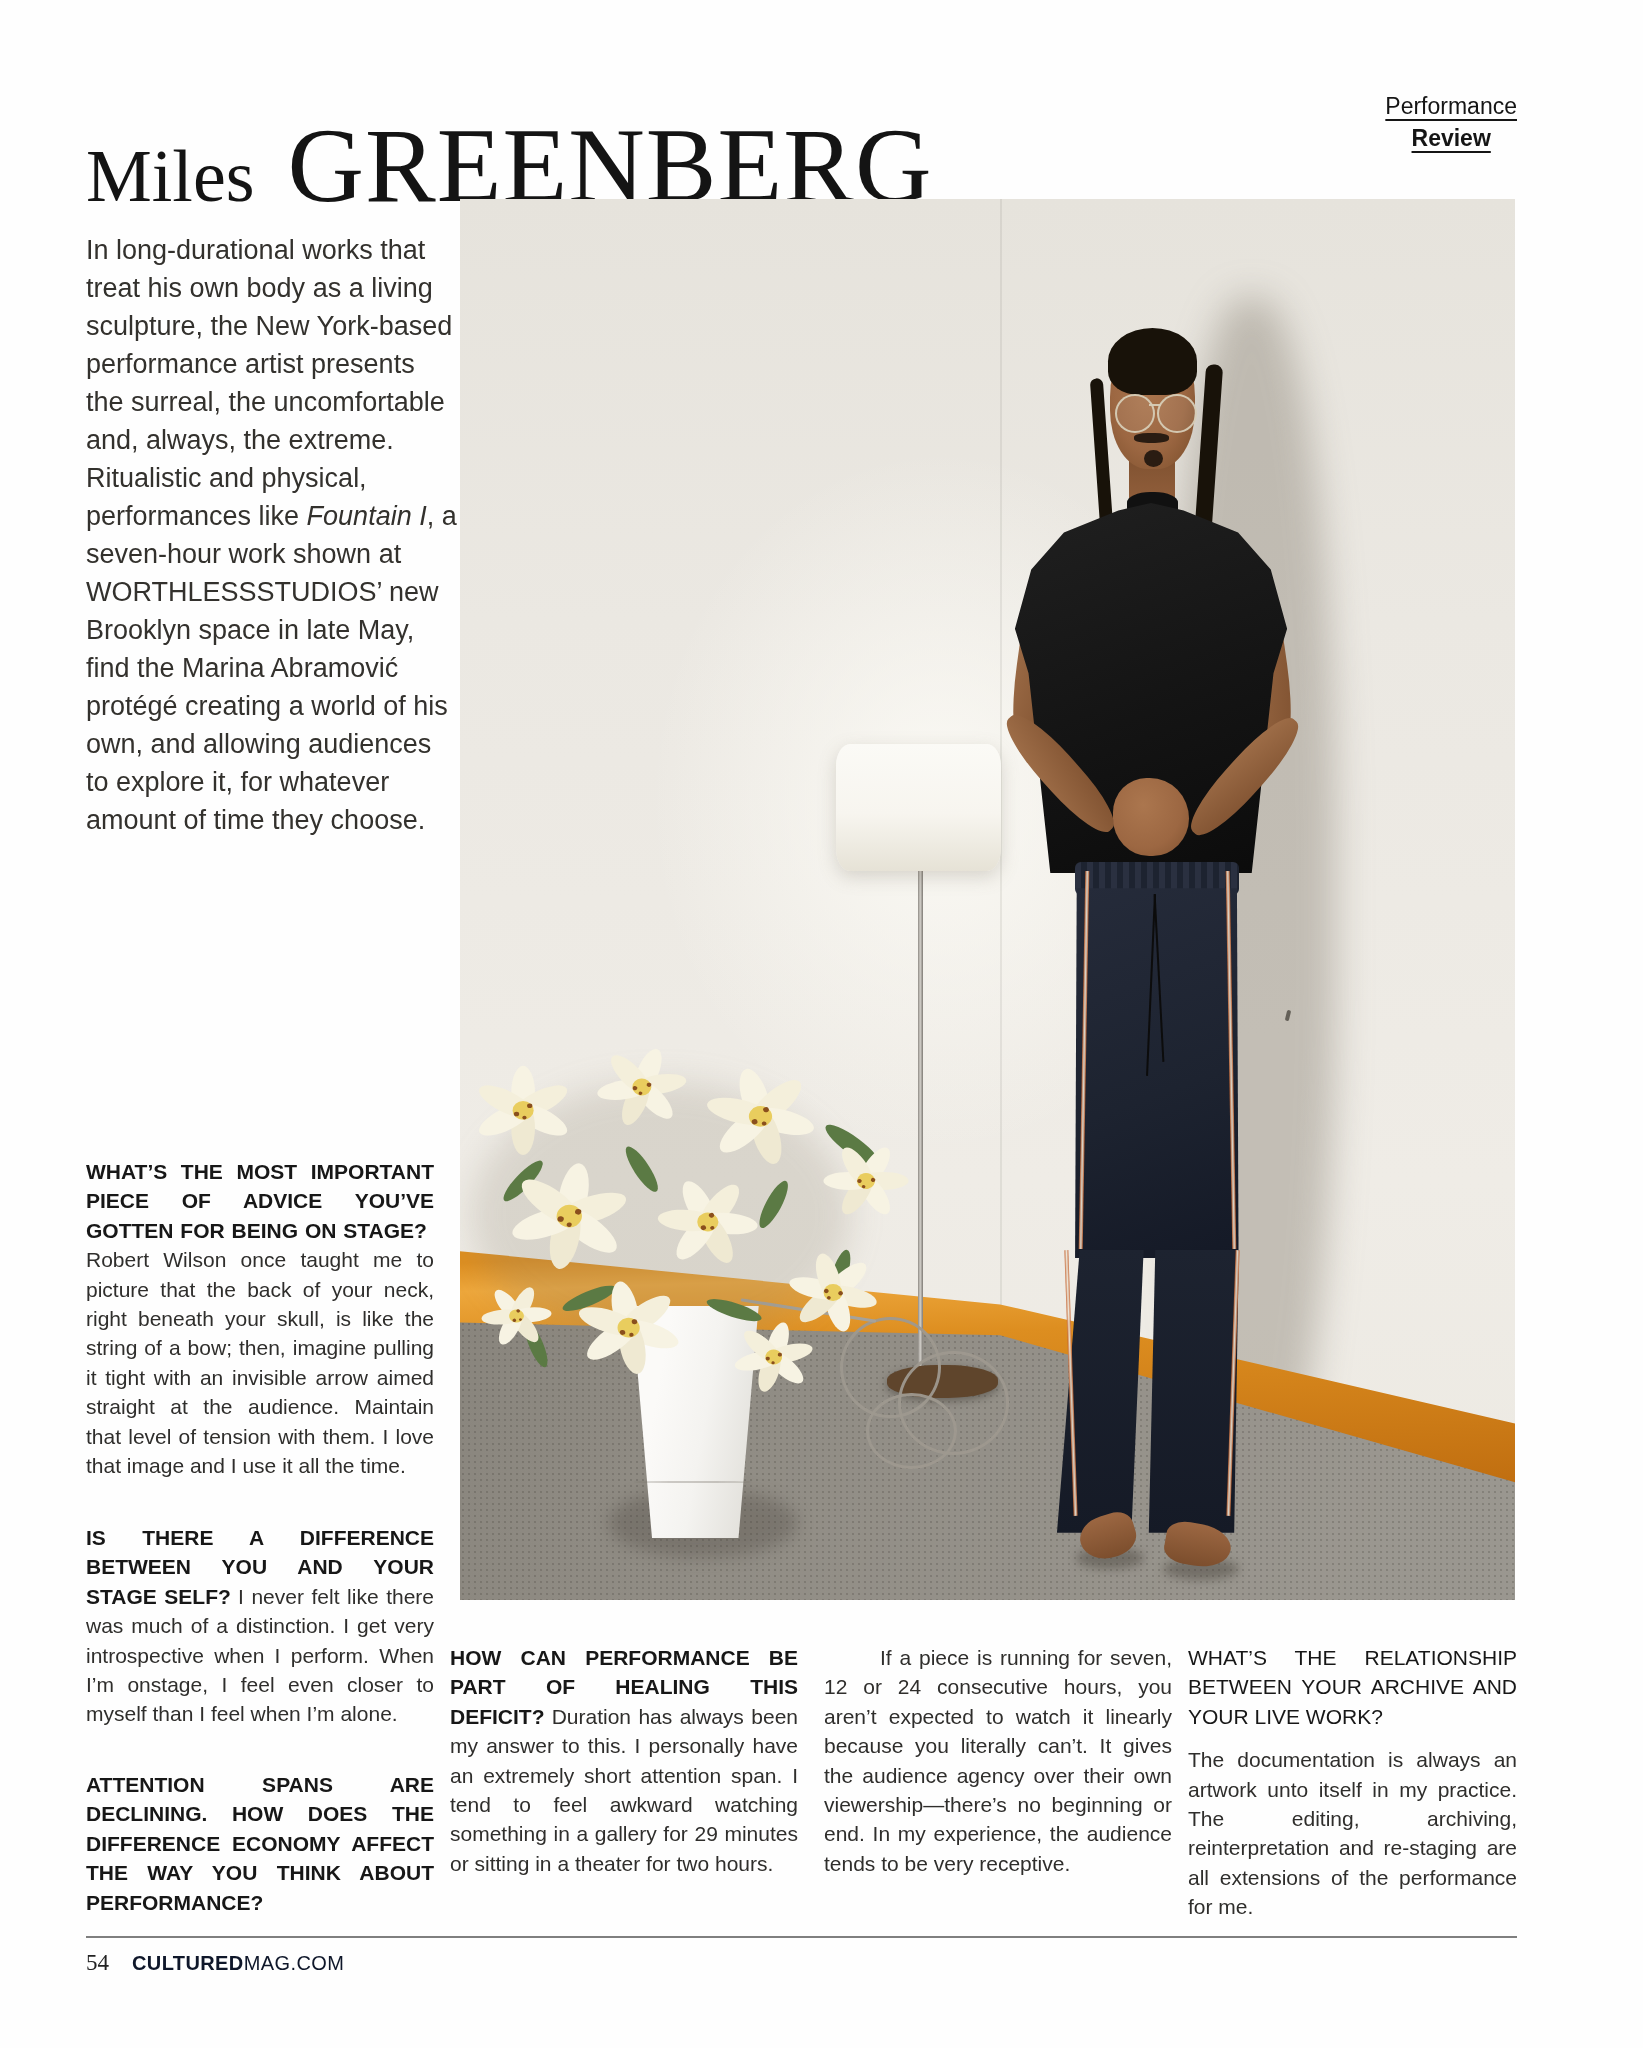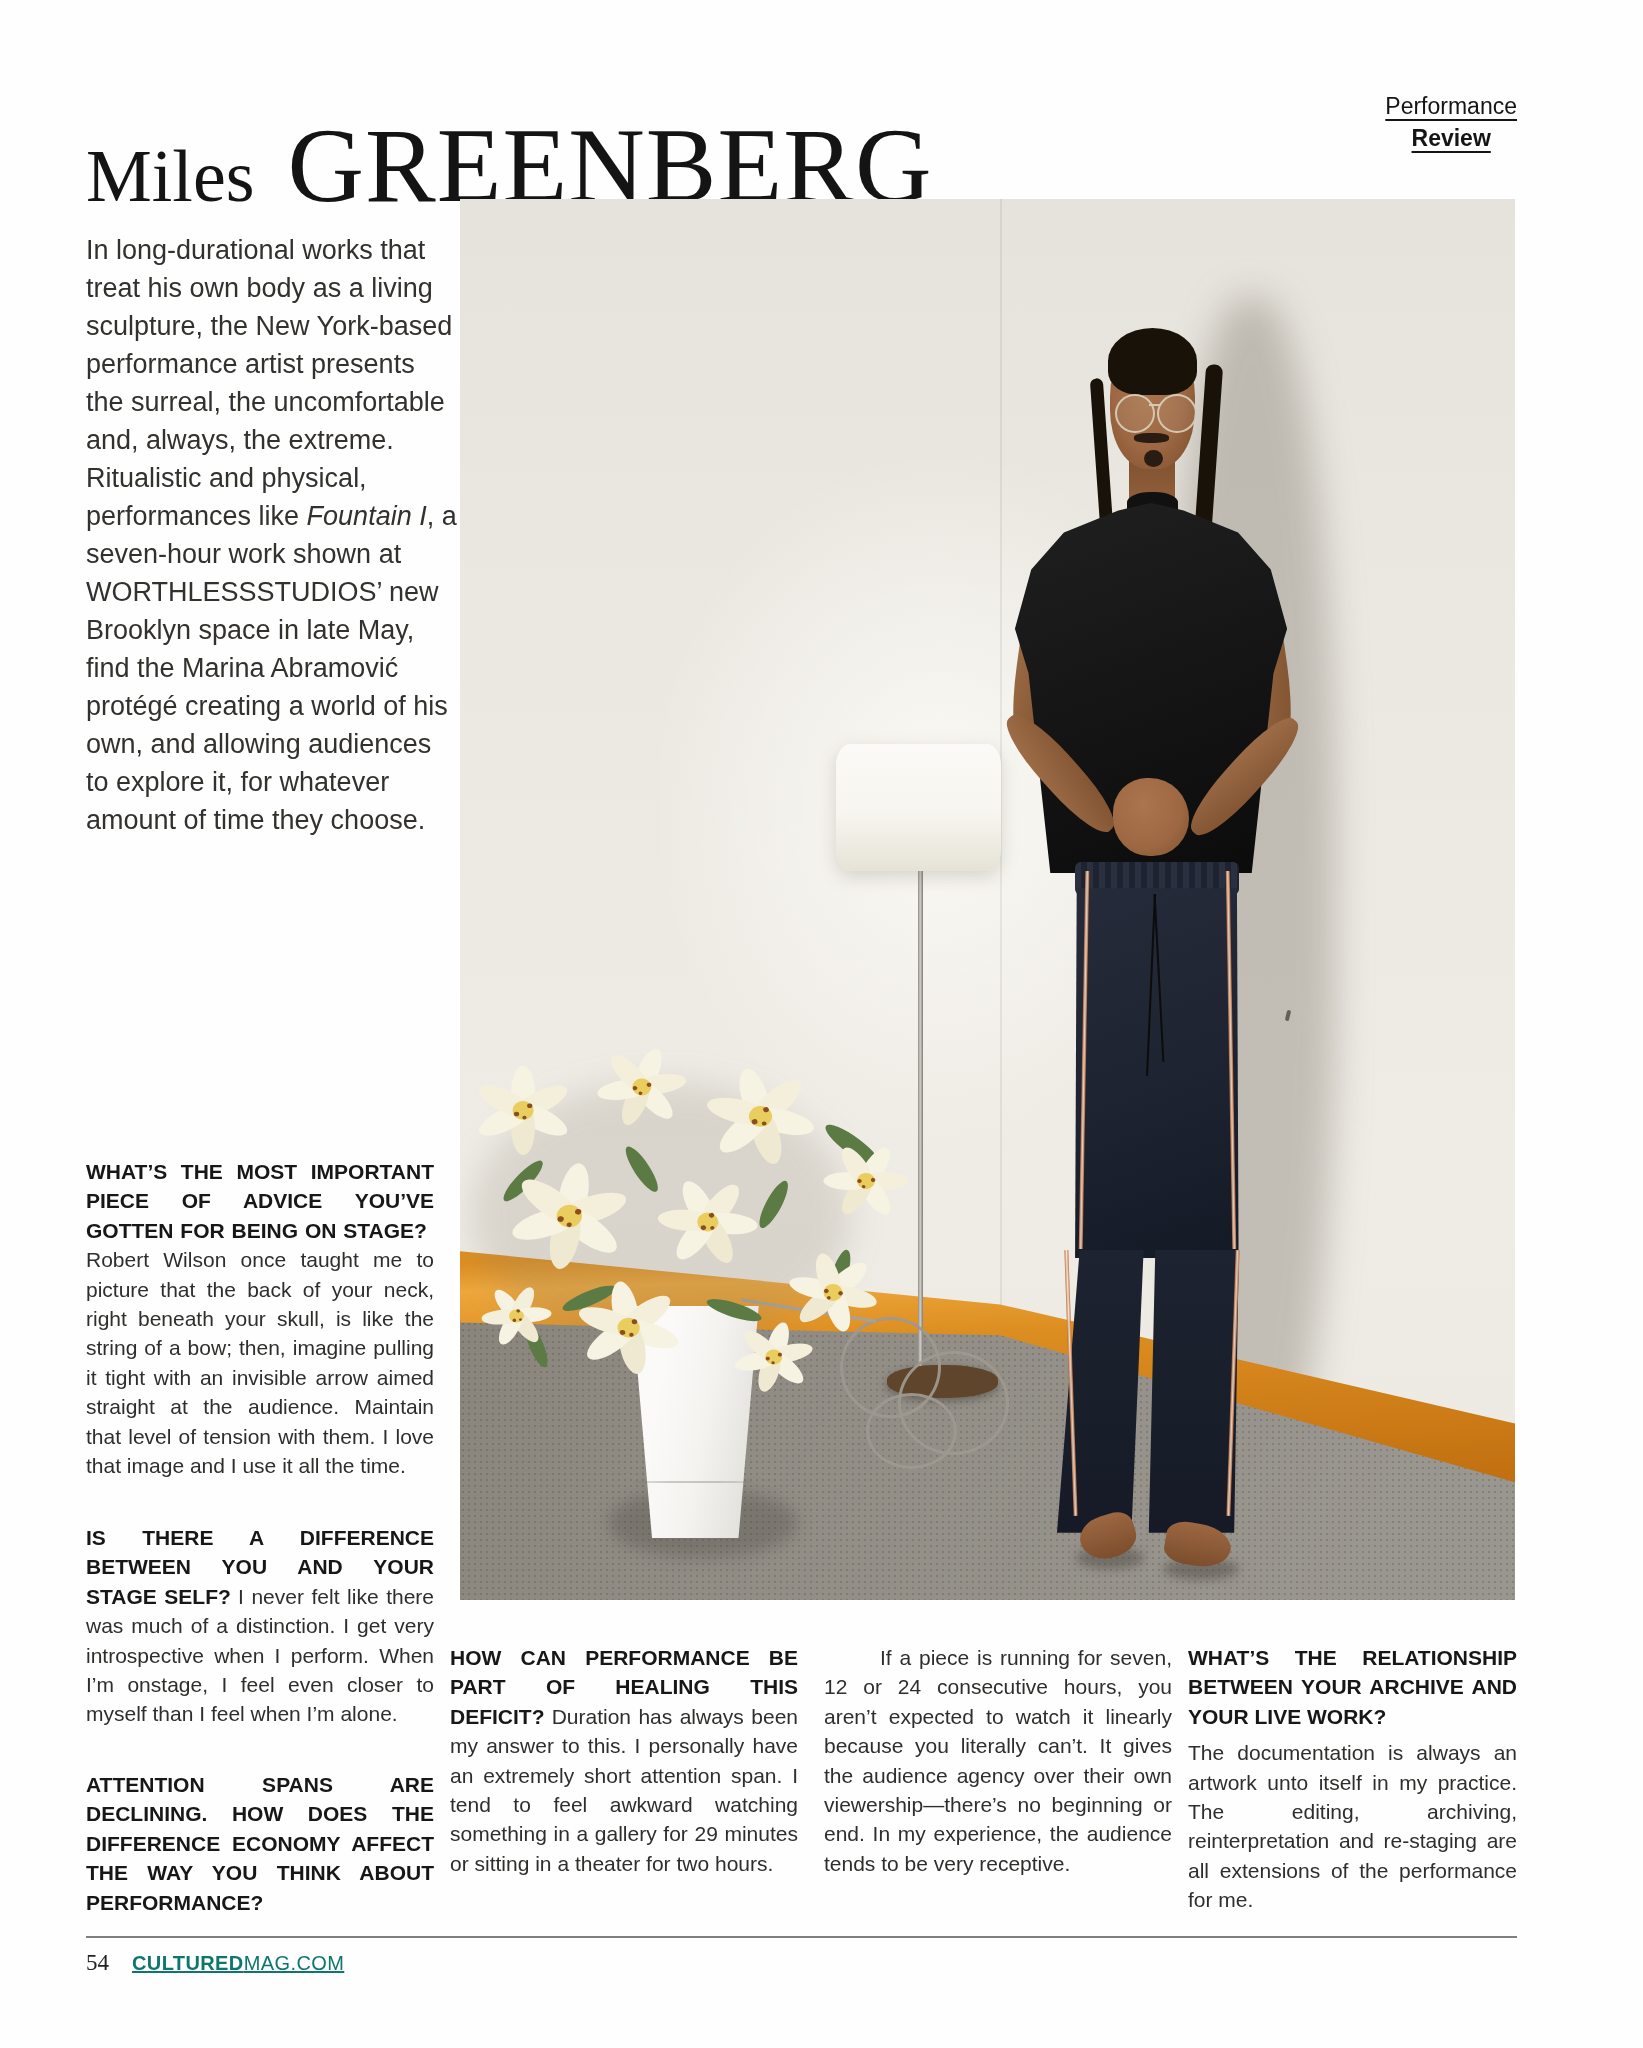--- a/index.html
+++ b/index.html
@@ -18,33 +18,33 @@
   .intro{position:absolute;left:86px;top:204px;width:372px;
          font-family:Liberation Sans, sans-serif;font-size:27px;line-height:38px;color:#33312d;}
   .intro .ital{font-style:italic;}
   .credit{position:absolute;left:86px;top:1068px;font-size:21px;line-height:28px;color:#1d1d1c;}
   .credit .bold{font-weight:bold;}
 
   
   .qa{position:absolute;font-size:21px;line-height:29.4px;text-align:justify;color:#2f2e2c;}
   .qa p{margin:0;}
   .qa .q{font-weight:bold;color:#171717;margin-right:.34em;}
-  .qa .q-block{font-weight:bold;color:#171717;display:block;margin:0 0 7px 0;}
+  .qa .q-block{font-weight:normal;color:#171717;display:block;margin:0 0 14px 0;}
   .qa.indent{text-indent:56px;}
   .qa-1{left:86px;top:1157px;width:348px;}
   .qa-2{left:86px;top:1523px;width:348px;}
   .qa-3{left:86px;top:1770px;width:348px;}
   .col-2{left:450px;top:1643px;width:348px;}
   .col-3{left:824px;top:1643px;width:348px;}
   .col-4{left:1188px;top:1643px;width:329px;}
 
   
   .footer-rule{position:absolute;left:86px;top:1936px;width:1431px;height:2px;background:var(--c-rule,#7f7f7f);}
   .page-number{position:absolute;left:86px;top:1950px;font-family:"Liberation Serif",serif;font-size:23px;color:#222;}
-  .brand{position:absolute;left:132px;top:1952px;font-size:20px;letter-spacing:.4px;color:#0f766e;text-decoration:underline;}
+  .brand{position:absolute;left:132px;top:1952px;font-size:20px;letter-spacing:.4px;color:#0f172a;}
   .brand .bold{font-weight:bold;}
 
   
   .photo{position:absolute;left:460px;top:199px;width:1055px;height:1401px;overflow:hidden;
          background:linear-gradient(180deg,#e6e3dc 0%,var(--c-wall,#ebe8e2) 30%,#efece6 70%,#ece9e2 100%);}
   .photo *{position:absolute;}
   .wall-glow{left:18%;top:18%;width:55%;height:50%;border-radius:50%;
              background:radial-gradient(closest-side,rgba(252,251,246,.9),rgba(252,251,246,0));}
   .corner-line{left:51.2%;top:0;width:2px;height:79%;background:rgba(90,85,75,.10);}
   .man-shadow{left:67%;top:7%;width:16%;height:87%;background:rgba(112,102,88,.34);

